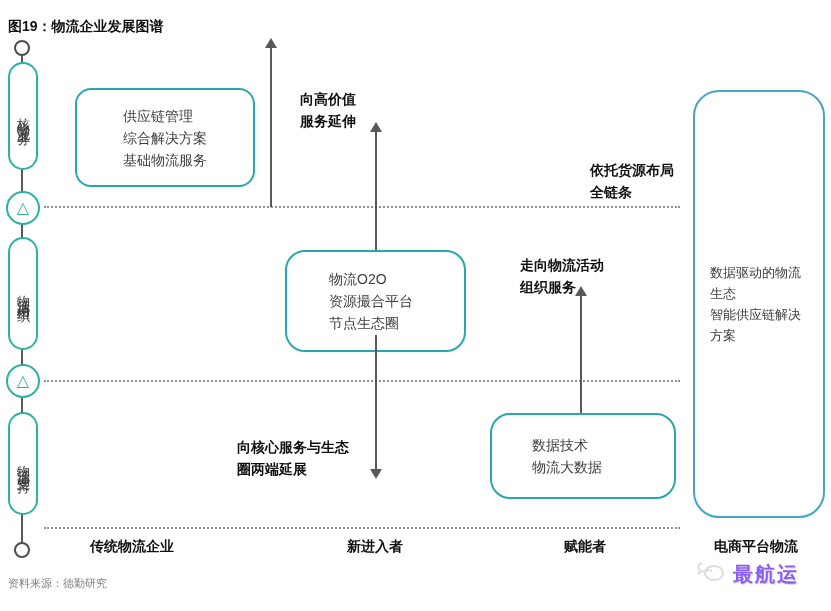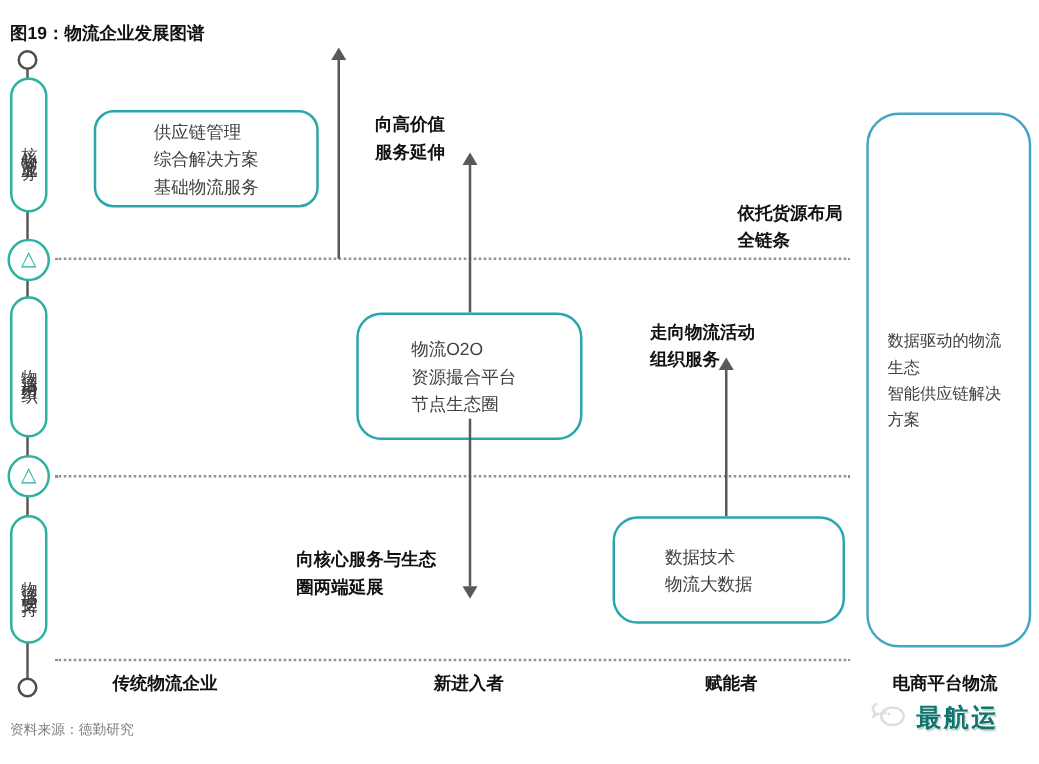--- a/index.html
+++ b/index.html
@@ -40,21 +40,21 @@
   
   .aline{width:2px;background:#595959;}
   .ahead-up{width:0;height:0;border-left:6px solid transparent;border-right:6px solid transparent;border-bottom:10px solid #595959;}
   .ahead-down{width:0;height:0;border-left:6px solid transparent;border-right:6px solid transparent;border-top:10px solid #595959;}
   
   .ann{font-size:14px;font-weight:bold;color:#111;line-height:22px;white-space:nowrap;margin-top:24px;}
   .blabel{font-size:14px;font-weight:bold;color:#111;white-space:nowrap;}
   .source{font-size:11px;color:#808080;}
   .watermark{display:flex;align-items:center;gap:5px;}
   .watermark .wm-text{
-    font-size:20px;font-weight:bold;color:#0f766e;letter-spacing:2px;
+    font-size:20px;font-weight:bold;color:#8b5cf6;letter-spacing:2px;
     text-shadow:-1px -1px 0 #ffffff,1px 1px 1px #cccccb;
   }
 </style>
 </head>
 <body>
 
 <div class="canvas">
 
   <div class="abs title" style="left:8px;top:6px;">图19：物流企业发展图谱</div>
 
@@ -75,21 +75,21 @@
     <span>△</span>
   </div>
   <div class="abs pill" style="left:8px;top:412px;height:103px;">
     <span>物流活动支持</span>
   </div>
 
   <div class="abs dotted" style="left:44px;top:206px;width:636px;"></div>
   <div class="abs dotted" style="left:44px;top:380px;width:636px;"></div>
   <div class="abs dotted" style="left:44px;top:527px;width:636px;"></div>
 
-  <div class="abs tbox" style="left:75px;top:88px;width:180px;height:78px;border-radius:16px;padding-left:46px;border-color:#2aa7ac;">
+  <div class="abs tbox" style="left:75px;top:88px;width:180px;height:99px;border-radius:16px;padding-left:46px;border-color:#2aa7ac;">
     <div>供应链管理</div>
     <div>综合解决方案</div>
     <div>基础物流服务</div>
   </div>
 
   <div class="abs aline" style="left:270px;top:46px;height:161px;"></div>
   <div class="abs ahead-up" style="left:265px;top:38px;"></div>
 
   <div class="abs ann" style="left:300px;top:64px;">
     <div>向高价值</div>

